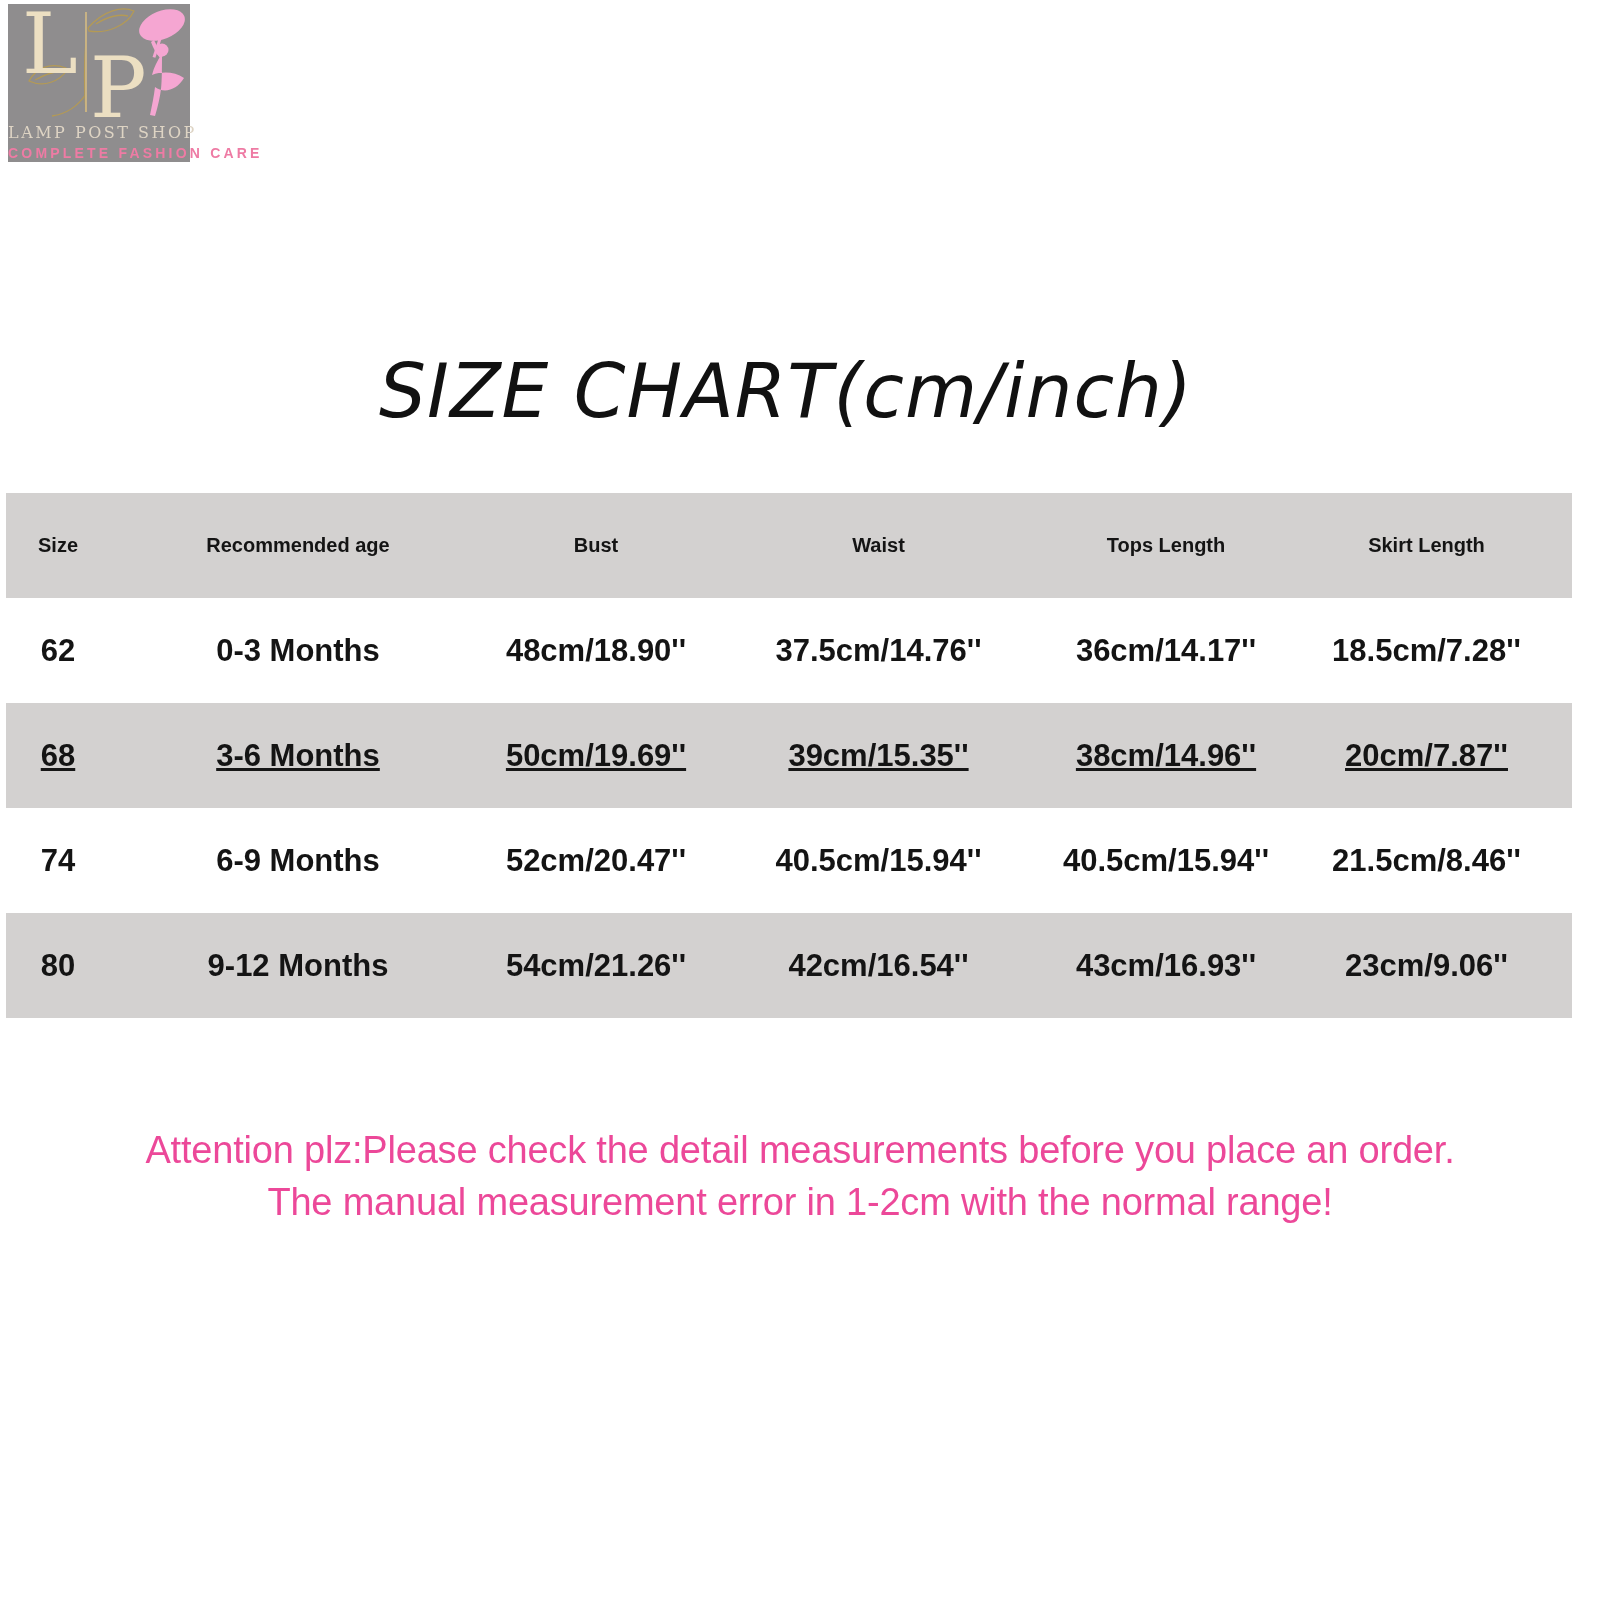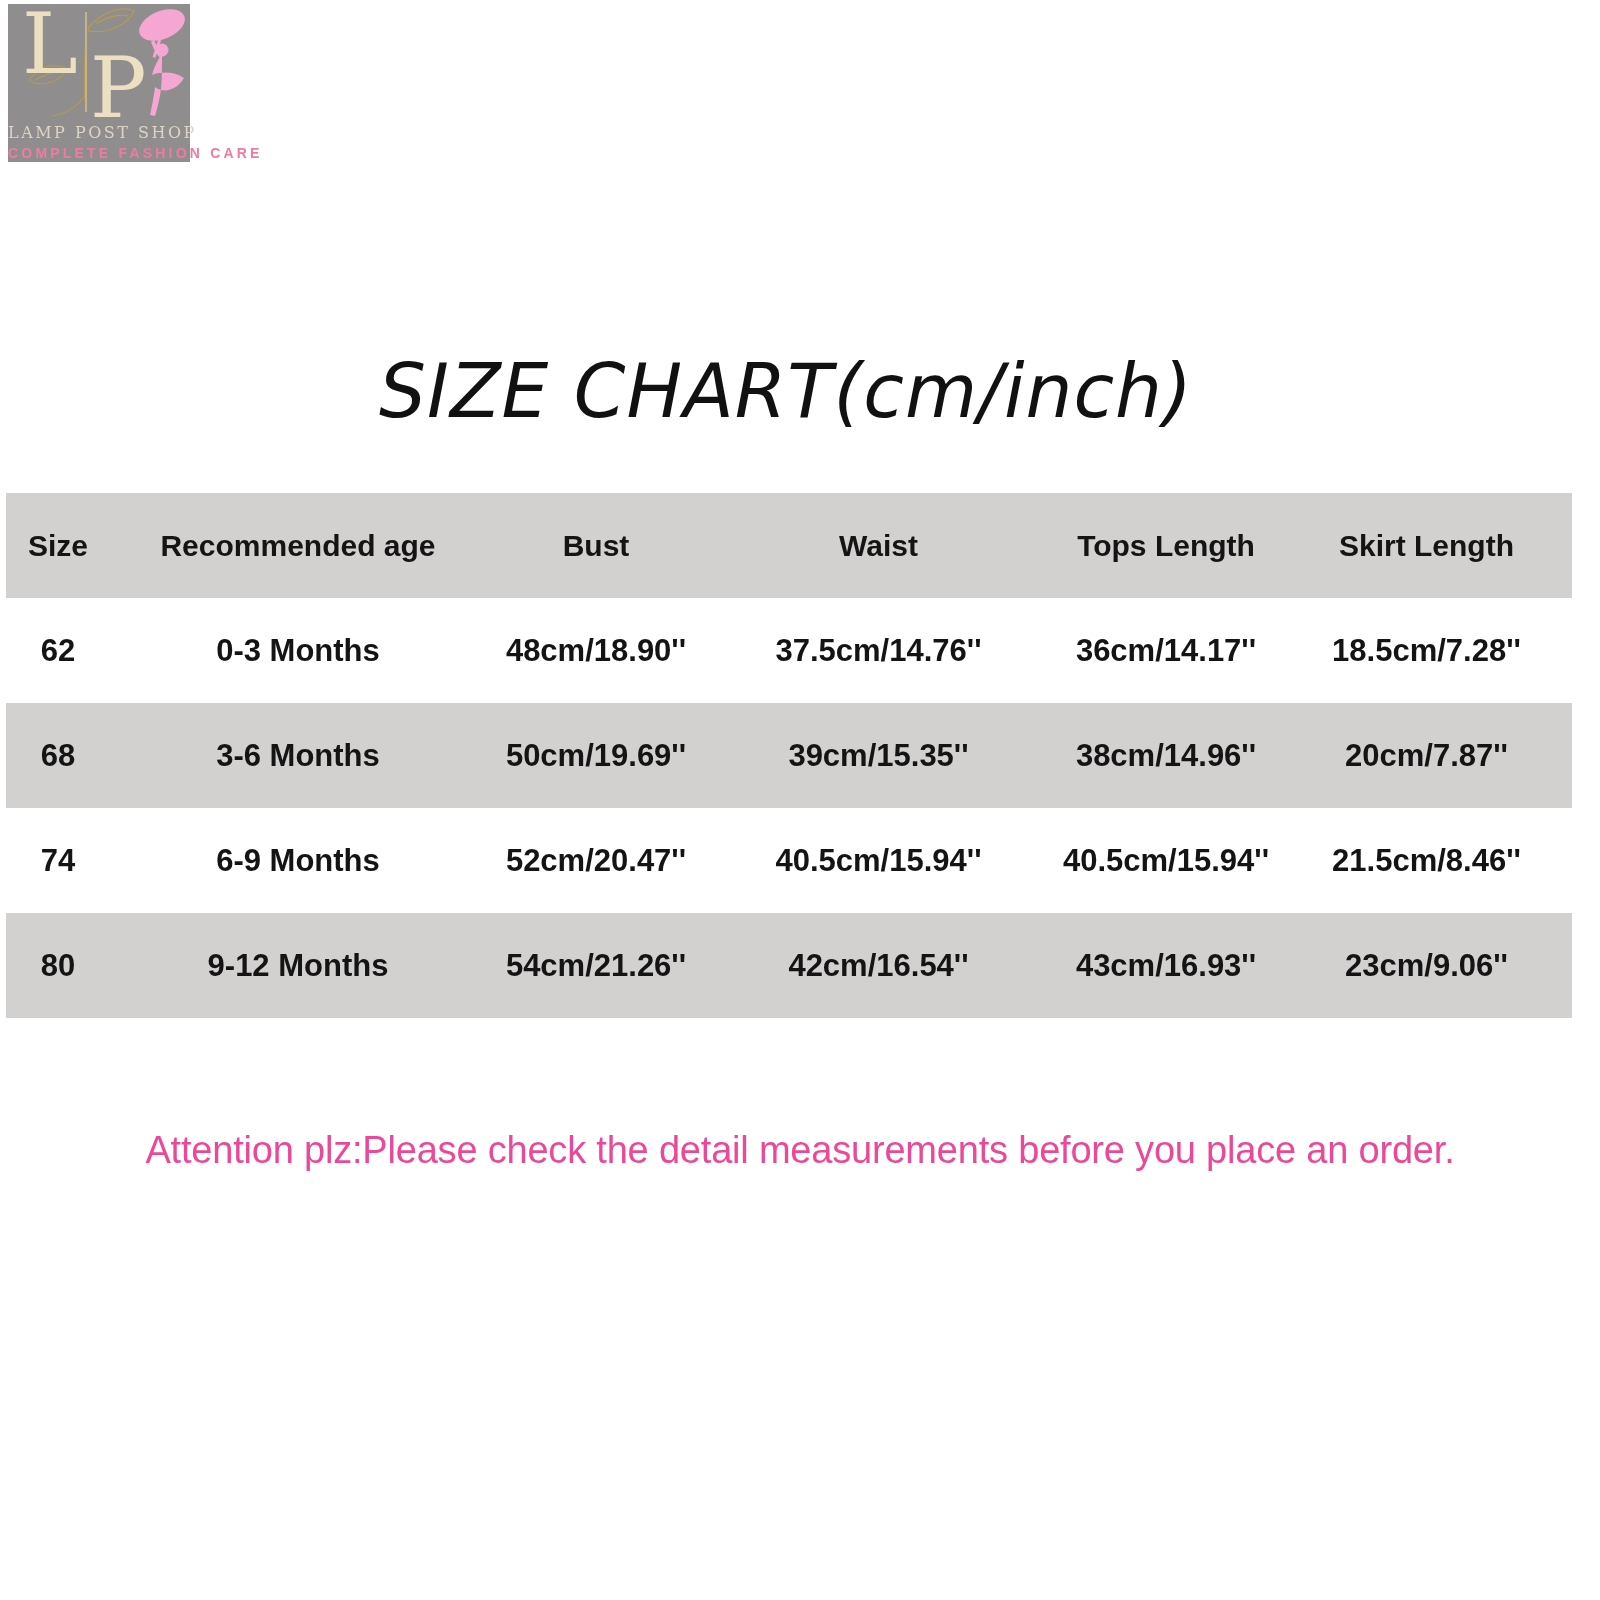--- a/index.html
+++ b/index.html
@@ -25,21 +25,21 @@
   .title{position:absolute;left:0;top:348px;width:100%;margin:0;text-align:center;
     font-family:"DejaVu Sans", sans-serif;font-style:italic;font-weight:500;
     font-size:74px;letter-spacing:1px;color:#111;transform:translateX(-14px);}
 
   
   .size-table{position:absolute;left:6px;top:493px;width:1566px;display:table;table-layout:fixed;
     border-collapse:collapse;}
   .trow{display:table-row;height:105px;}
   .tcell{display:table-cell;vertical-align:middle;text-align:center;
     font-weight:bold;font-size:31px;color:#141414;letter-spacing:0;}
-  .header .tcell{font-size:30px;}
+  .header .tcell{font-size:20px;}
   .stripe{background:#d3d1d0;}
   .c0{width:104px;}
   .c1{width:376px;}
   .c2{width:220px;}
   .c3{width:345px;}
   .c4{width:230px;}
   .c5{width:291px;}
 
   
   .note{position:absolute;left:0;top:1124px;width:100%;text-align:center;
@@ -98,21 +98,21 @@
 
     <div class="trow">
       <div class="tcell c0">62</div>
       <div class="tcell c1">0-3 Months</div>
       <div class="tcell c2">48cm/18.90''</div>
       <div class="tcell c3">37.5cm/14.76''</div>
       <div class="tcell c4">36cm/14.17''</div>
       <div class="tcell c5">18.5cm/7.28''</div>
     </div>
 
-    <div class="trow stripe" style="background-color: rgb(211, 209, 208);">
+    <div class="trow stripe" style="background-color: rgb(211, 209, 208); text-decoration: underline;">
       <div class="tcell c0">68</div>
       <div class="tcell c1">3-6 Months</div>
       <div class="tcell c2">50cm/19.69''</div>
       <div class="tcell c3">39cm/15.35''</div>
       <div class="tcell c4">38cm/14.96''</div>
       <div class="tcell c5">20cm/7.87''</div>
     </div>
 
     <div class="trow">
       <div class="tcell c0">74</div>
@@ -129,15 +129,16 @@
       <div class="tcell c2">54cm/21.26''</div>
       <div class="tcell c3">42cm/16.54''</div>
       <div class="tcell c4">43cm/16.93''</div>
       <div class="tcell c5">23cm/9.06''</div>
     </div>
 
   </div>
 
   <div class="note">
     <div>Attention plz:Please check the detail measurements before you place an order.</div>
+    <div>The manual measurement error in 1-2cm with the normal range!</div>
   </div>
 
 </div>
 
 </body></html>

